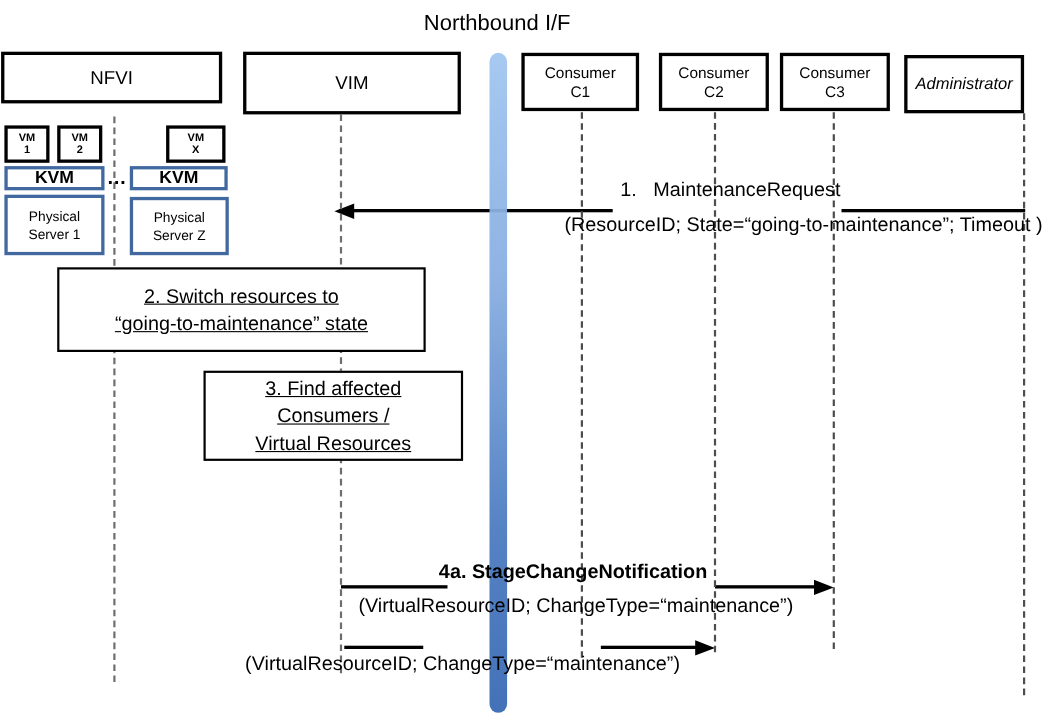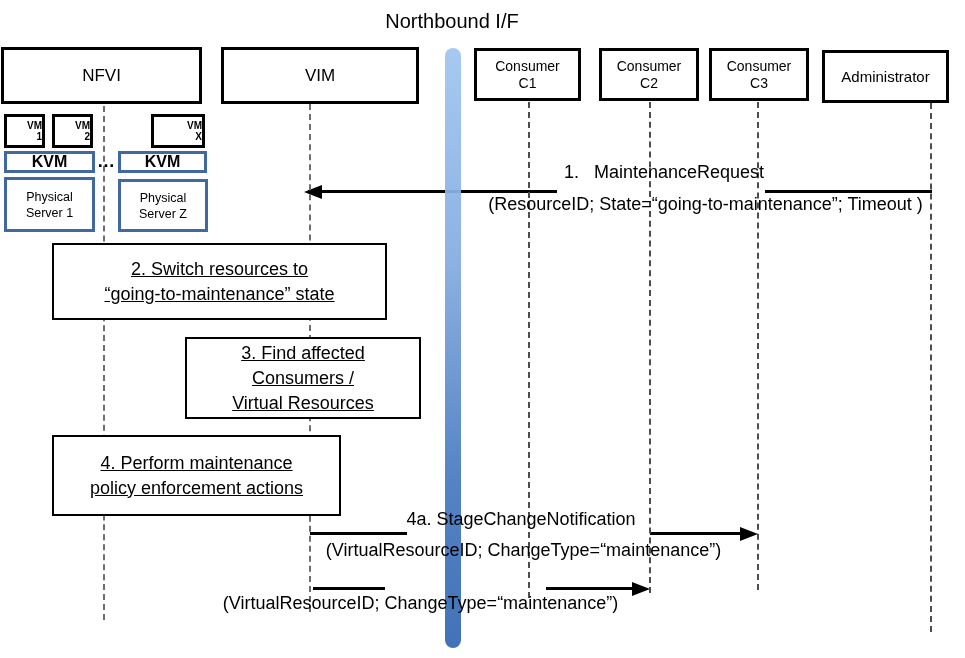--- a/index.html
+++ b/index.html
@@ -33,21 +33,21 @@
     display:flex;flex-direction:column;align-items:center;justify-content:center;
     text-align:center;font-size:18px;line-height:25px;box-sizing:border-box;text-decoration:underline;
   }
   #nb-bar{
     position:absolute;left:445px;top:48px;width:16px;height:600px;border-radius:8px;z-index:4;
     background:linear-gradient(to bottom,
       rgba(160,197,240,0.93) 0%, rgba(133,172,224,0.93) 35%,
       rgba(77,124,193,0.95) 72%, rgba(59,108,181,0.96) 100%);
   }
   #title{position:absolute;left:327px;top:10px;width:250px;text-align:center;font-size:20px;z-index:6;}
-  .vm{font-size:10px;line-height:11px;font-weight:600;align-items:flex-end;}
+  .vm{font-size:10px;line-height:11px;font-weight:600;}
   .kvm{font-size:16px;font-weight:700;}
   .phys{font-size:12.5px;line-height:16px;font-weight:400;align-items:center;}
   #ellipsis{position:absolute;left:94px;top:151px;width:24px;text-align:center;
     font-size:18px;font-weight:700;z-index:6;}
 </style>
 </head>
 <body>
 
 <div id="canvas">
 
@@ -55,39 +55,39 @@
 
   <div id="nb-bar"></div>
 
   <div class="lifeline gray" style="left:103px;top:106px;height:514px;"></div>
   <div class="lifeline gray" style="left:309px;top:104px;height:508px;"></div>
   <div class="lifeline" style="left:528px;top:102px;height:496px;"></div>
   <div class="lifeline" style="left:649px;top:102px;height:491px;"></div>
   <div class="lifeline" style="left:757px;top:102px;height:488px;"></div>
   <div class="lifeline" style="left:930px;top:103px;height:529px;"></div>
 
-  <div class="box actor" style="left:1px;top:47px;width:201px;height:57px;">
+  <div class="box actor" style="left:1px;top:47px;width:201px;height:47px;">
     <span>NFVI</span>
   </div>
   <div class="box actor" style="left:221px;top:47px;width:198px;height:57px;">
     <span>VIM</span>
   </div>
   <div class="box actor-small" style="left:474px;top:48px;width:107px;height:53px;">
     <span>Consumer</span>
     <span>C1</span>
   </div>
   <div class="box actor-small" style="left:599px;top:48px;width:100px;height:53px;">
     <span>Consumer</span>
     <span>C2</span>
   </div>
   <div class="box actor-small" style="left:709px;top:48px;width:100px;height:53px;">
     <span>Consumer</span>
     <span>C3</span>
   </div>
-  <div class="box" style="left:822px;top:50px;width:127px;height:53px;font-size:15px;">
+  <div class="box" style="left:822px;top:50px;width:109px;height:53px;font-size:15px;font-style:italic;">
     <span>Administrator</span>
   </div>
 
   <div class="box vm" style="left:4px;top:114px;width:41px;height:34px;">
     <span>VM</span>
     <span>1</span>
   </div>
   <div class="box vm" style="left:52px;top:114px;width:41px;height:34px;">
     <span>VM</span>
     <span>2</span>
@@ -109,43 +109,39 @@
   </div>
   <div class="box bluebox phys" style="left:118px;top:179px;width:90px;height:53px;">
     <span>Physical</span>
     <span>Server Z</span>
   </div>
 
   <div class="msgline" style="left:308px;top:190px;width:624px;"></div>
   <div class="arrowhead head-left" style="left:304px;top:185px;"></div>
   <div class="cover" style="left:557px;top:183px;width:208px;height:13px;"></div>
   <div class="msglabel" style="left:538px;top:161px;width:252px;">1.   MaintenanceRequest</div>
-  <div class="msglabel" style="left:473px;top:193px;width:465px;">(ResourceID; State=“going-to-maintenance”; Timeout )</div>
+  <div class="msglabel" style="left:498px;top:193px;width:465px;">(ResourceID; State=“going-to-maintenance”; Timeout )</div>
 
   <div class="activity" style="left:52px;top:243px;width:335px;height:77px;">
     <span>2. Switch resources to</span>
     <span>“going-to-maintenance” state</span>
   </div>
 
   <div class="activity" style="left:185px;top:337px;width:236px;height:82px;">
     <span>3. Find affected</span>
     <span>Consumers /</span>
     <span>Virtual Resources</span>
   </div>
 
-  <div class="activity" style="left:52px;top:435px;width:289px;height:81px;">
-    <span>4. Perform maintenance</span>
-    <span>policy enforcement actions</span>
-  </div>
 
   <div class="msgline" style="left:310px;top:532px;width:97px;"></div>
   <div class="msgline" style="left:650px;top:532px;width:92px;"></div>
   <div class="arrowhead head-right" style="left:740px;top:527px;"></div>
   <div class="cover" style="left:407px;top:525px;width:243px;height:13px;"></div>
-  <div class="msglabel" style="left:391px;top:508px;width:260px;">4a. StageChangeNotification</div>
+  <div class="msglabel" style="left:391px;top:508px;width:260px;font-weight:bold;">4a. StageChangeNotification</div>
   <div class="msglabel" style="left:291px;top:539px;width:465px;">(VirtualResourceID; ChangeType=“maintenance”)</div>
 
   <div class="msgline" style="left:313px;top:587px;width:72px;"></div>
   <div class="msgline" style="left:546px;top:587px;width:88px;"></div>
   <div class="arrowhead head-right" style="left:632px;top:582px;"></div>
   <div class="cover" style="left:385px;top:580px;width:161px;height:13px;"></div>
   <div class="msglabel" style="left:188px;top:592px;width:465px;">(VirtualResourceID; ChangeType=“maintenance”)</div>
 
 </div>
 

